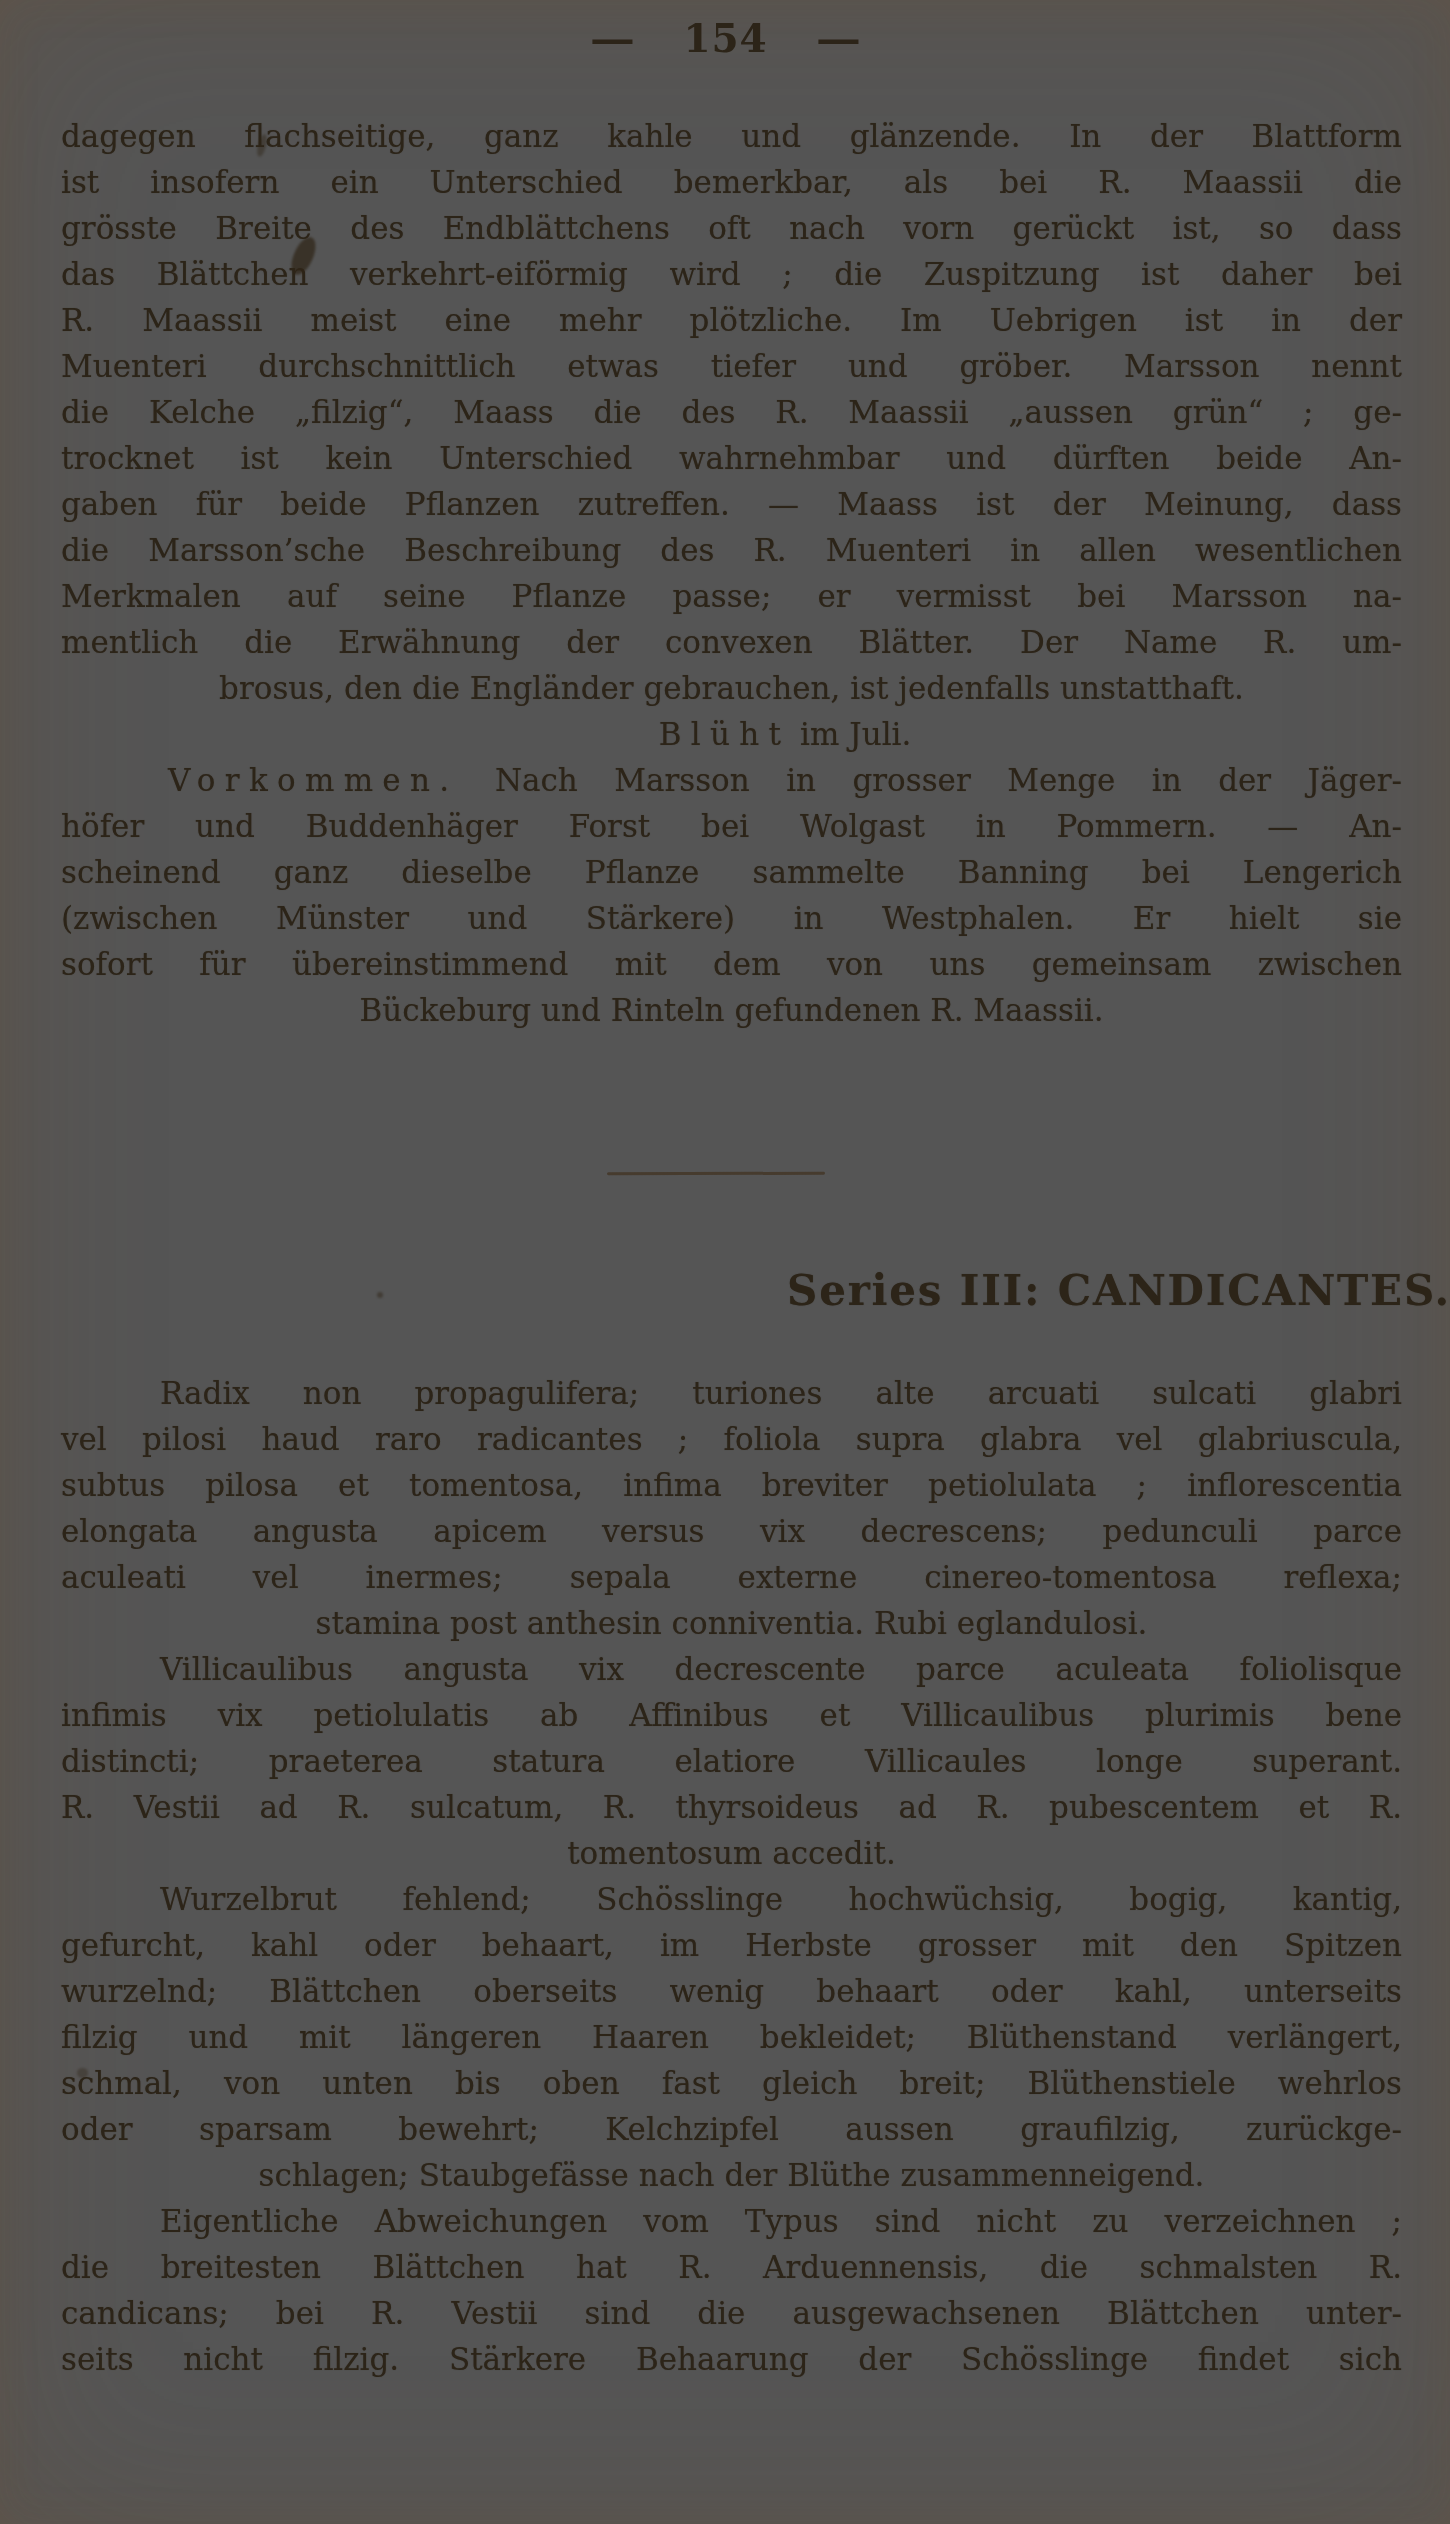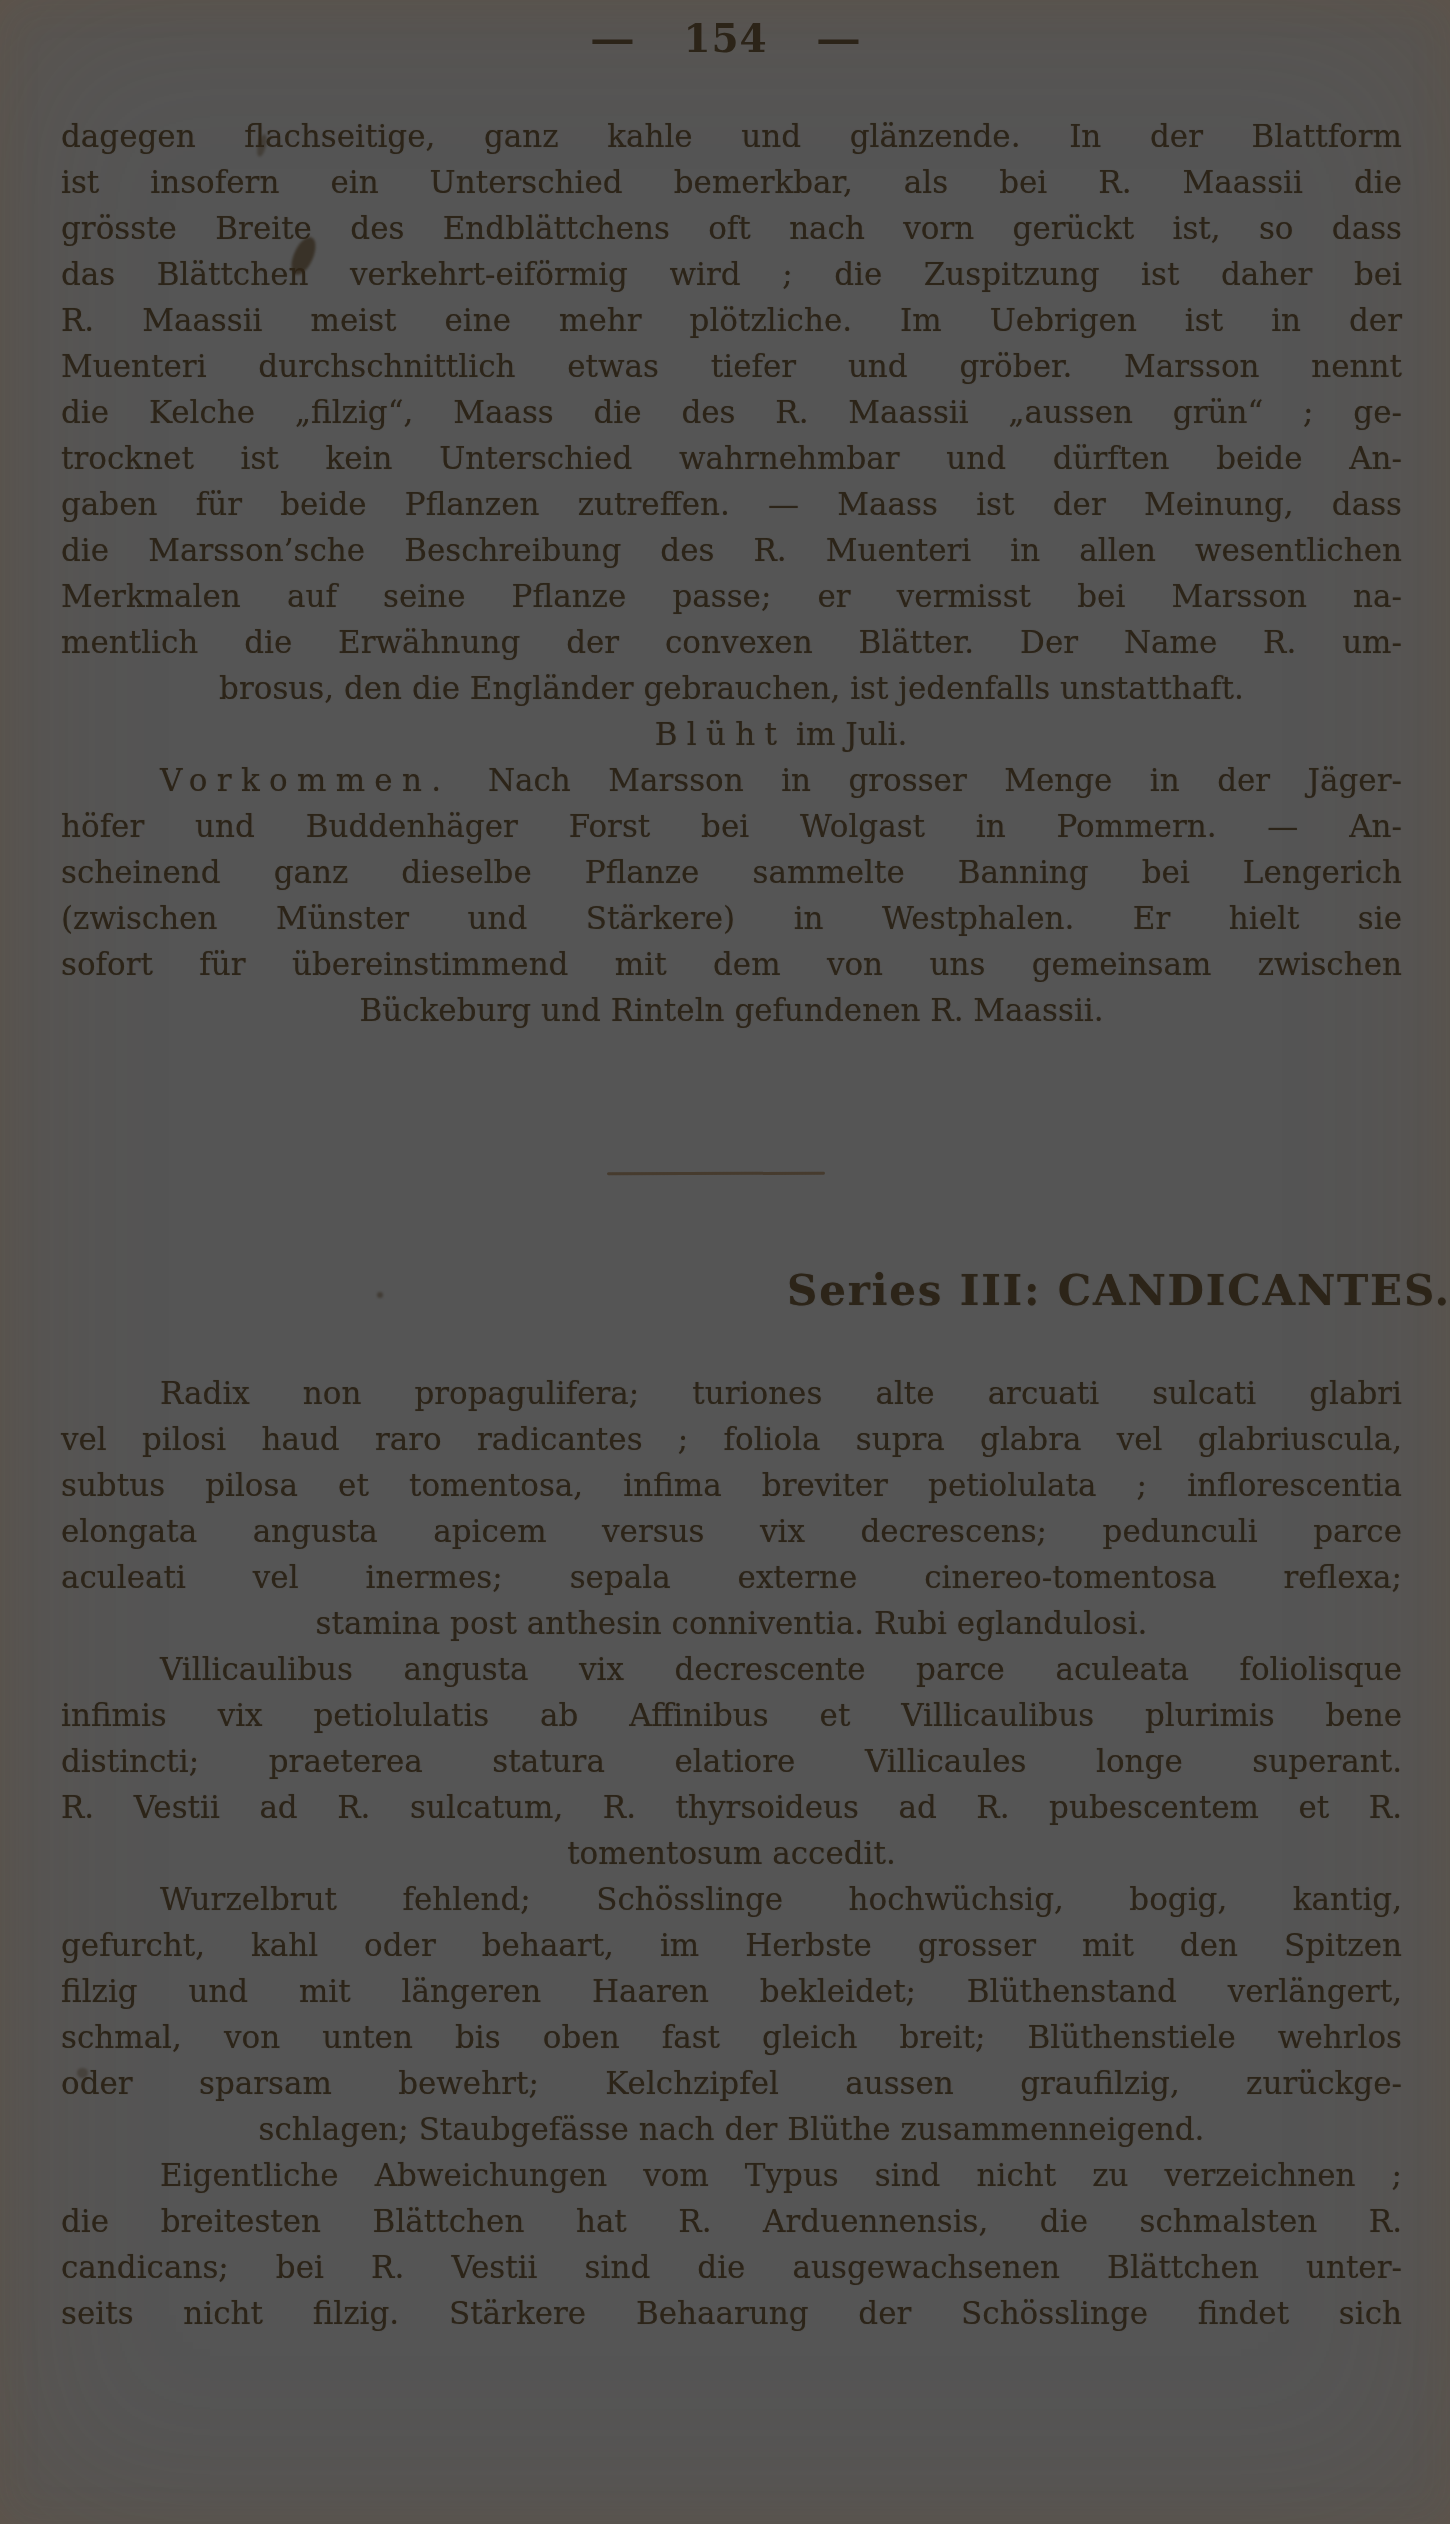--- a/index.html
+++ b/index.html
@@ -29,21 +29,21 @@
   .body{
     position:absolute;left:61px;width:1341px;
     font-size:31px;line-height:46px;
     text-shadow:0 0 0.9px rgba(44,36,24,.45);
   }
   .block1{top:113px;}
   .block2{top:1370px;}
   .line{text-align:center;white-space:normal;}
   .line.j{text-align:justify;text-align-last:justify;text-justify:inter-word;}
   .line.indent{text-indent:99px;}
-  .ls{letter-spacing:.30em;}
+  .ls{letter-spacing:.30em;margin-left:8px;}
   .divider{
     position:absolute;top:1172px;left:607px;width:218px;height:2.6px;
     background:#463b2e;transform:rotate(-.15deg);border-radius:1.8px;
   }
   .heading{
     position:absolute;top:1266px;left:0;width:100%;margin:0;
     text-align:right;font-size:42px;font-weight:bold;letter-spacing:1.8px;
     text-shadow:0 0 0.9px rgba(44,36,24,.5);
   }
   .smudge{position:absolute;background:#2f2517;border-radius:50%;filter:blur(1.3px);}
@@ -102,20 +102,21 @@
     <div class="line">stamina post anthesin conniventia. Rubi eglandulosi.</div>
 
     <div class="line j indent">Villicaulibus angusta vix decrescente parce aculeata foliolisque</div>
     <div class="line j">infimis vix petiolulatis ab Affinibus et Villicaulibus plurimis bene</div>
     <div class="line j">distincti; praeterea statura elatiore Villicaules longe superant.</div>
     <div class="line j">R. Vestii ad R. sulcatum, R. thyrsoideus ad R. pubescentem et R.</div>
     <div class="line">tomentosum accedit.</div>
 
     <div class="line j indent">Wurzelbrut fehlend; Schösslinge hochwüchsig, bogig, kantig,</div>
     <div class="line j">gefurcht, kahl oder behaart, im Herbste grosser mit den Spitzen</div>
+    <div class="line j">wurzelnd; Blättchen oberseits wenig behaart oder kahl, unterseits</div>
     <div class="line j">filzig und mit längeren Haaren bekleidet; Blüthenstand verlängert,</div>
     <div class="line j">schmal, von unten bis oben fast gleich breit; Blüthenstiele wehrlos</div>
     <div class="line j">oder sparsam bewehrt; Kelchzipfel aussen graufilzig, zurückge-</div>
     <div class="line">schlagen; Staubgefässe nach der Blüthe zusammenneigend.</div>
 
     <div class="line j indent">Eigentliche Abweichungen vom Typus sind nicht zu verzeichnen ;</div>
     <div class="line j">die breitesten Blättchen hat R. Arduennensis, die schmalsten R.</div>
     <div class="line j">candicans; bei R. Vestii sind die ausgewachsenen Blättchen unter-</div>
     <div class="line j">seits nicht filzig. Stärkere Behaarung der Schösslinge findet sich</div>
   </div>

